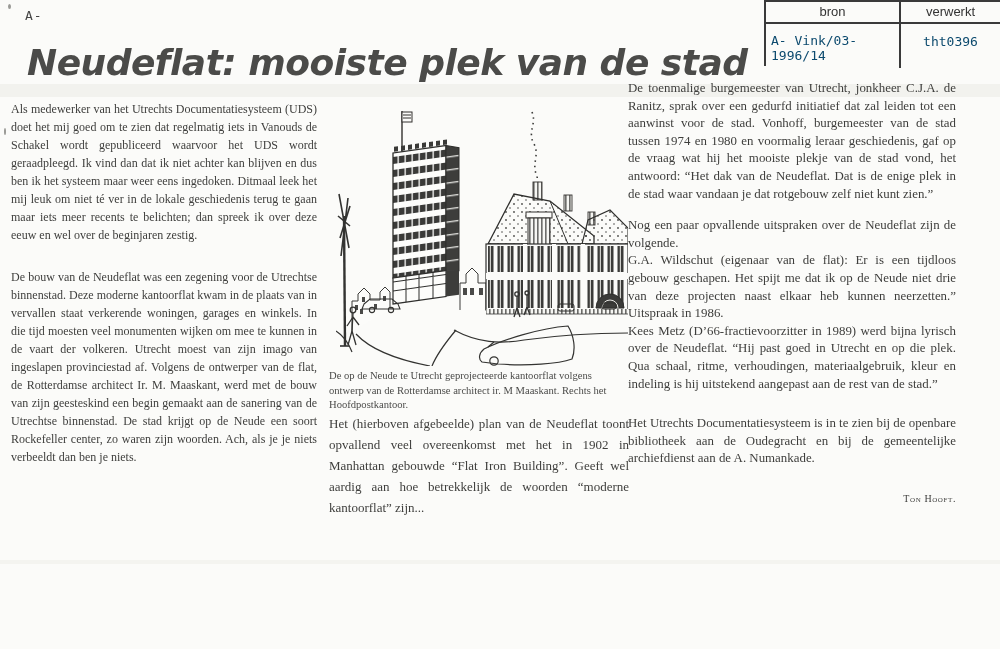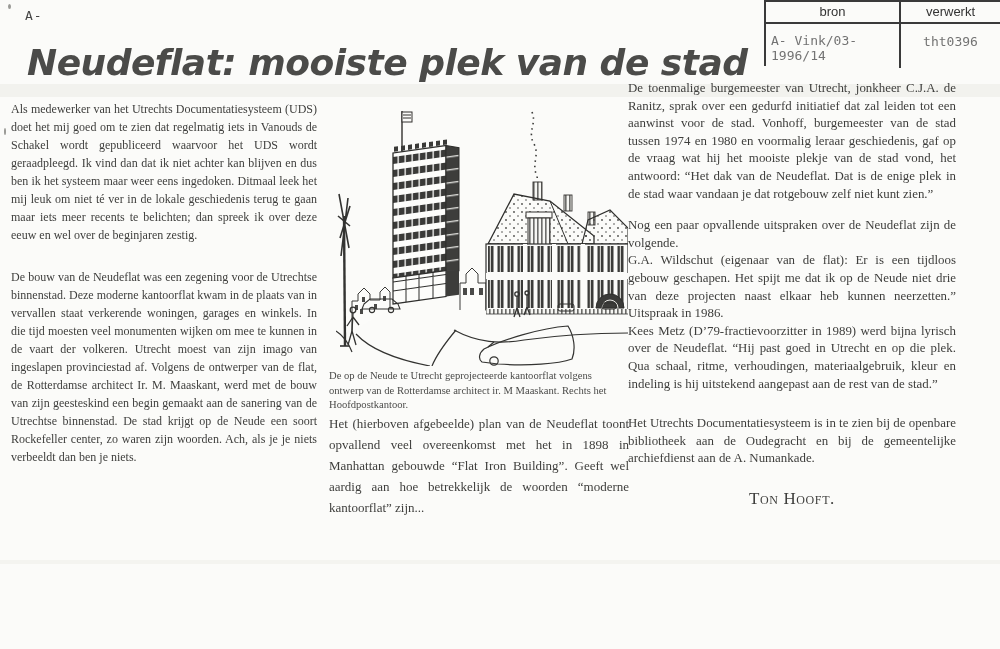--- a/index.html
+++ b/index.html
@@ -21,21 +21,21 @@
   .stamp{
     position:absolute;left:764px;top:0;width:236px;height:66px;
     border-top:2px solid #3a3a3a;border-left:2px solid #3a3a3a;
     box-sizing:border-box;
   }
   .stamp .row{display:flex;}
   .stamp .hdr{height:20px;border-bottom:2px solid #3a3a3a;
     font-family:"Liberation Sans", sans-serif;font-size:13px;color:#333;}
   .stamp .c1{width:135px;border-right:2px solid #3a3a3a;box-sizing:border-box;text-align:center;line-height:19px;}
   .stamp .c2{flex:1;text-align:center;line-height:19px;}
-  .stamp .val{height:44px;font-family:"DejaVu Sans Mono", monospace;font-size:13px;color:#737373;}
+  .stamp .val{height:44px;font-family:"DejaVu Sans Mono", monospace;font-size:13px;color:#0c4a6e;}
   .stamp .val .c1{text-align:left;padding:9px 0 0 5px;line-height:15px;}
   .stamp .val .c2{padding-top:10px;line-height:15px;}
 
   .title{
     position:absolute;left:27px;top:42px;width:760px;
     font-family:"DejaVu Sans", sans-serif;font-weight:bold;font-style:italic;
     font-size:36px;color:#4b4b49;letter-spacing:-0.5px;white-space:nowrap;
   }
 
   .col{position:absolute;text-align:justify;}
@@ -50,22 +50,22 @@
     font-size:10.6px;line-height:14.5px;color:#4b4b49;
     width:298px;margin-top:3px;text-align:left;
   }
   .mid-par{margin-top:21px;font-size:13px;line-height:21px;}
 
   .col-right{left:628px;top:80px;width:328px;font-size:12.9px;line-height:17.6px;}
   .rp1{margin-bottom:14px !important;}
   .rp5{margin-top:22px !important;}
   .byline{
     margin-top:22px !important;font-variant:small-caps;letter-spacing:0.6px;
-    font-size:17px;color:#45454
-3;text-align:center;
+    font-size:10px;color:#45454
+3;text-align:right;
   }
 
   svg .ink{stroke:#333331;fill:none;}
   .speck{position:absolute;background:#9a9a96;border-radius:50%;}
 </style>
 </head>
 <body>
 
 <div class="page">
 
@@ -232,25 +232,25 @@
         </g>
 
         <g class="ink" stroke-width="1.2">
           <path d="M232,228 C204,230 166,242 148,251 C143,255 142,261 146,264 L162,266 C192,268 222,266 236,261 C240,251 238,238 232,228 Z"></path>
           <circle cx="158" cy="263" r="4.2"></circle>
           <path d="M152,249 L158,244"></path>
         </g>
       </svg>
     </div>
     <div class="caption">De op de Neude te Utrecht geprojecteerde kantoorflat volgens ontwerp van de Rotterdamse architect ir. M Maaskant. Rechts het Hoofdpostkantoor.</div>
-    <p class="mid-par">Het (hierboven afgebeelde) plan van de Neudeflat toont opvallend veel overeenkomst met het in 1898 in Manhattan gebouwde “Flat Iron Building”. Geeft wel aardig aan hoe betrekkelijk de woorden “moderne kantoorflat” zijn...</p>
+    <p class="mid-par">Het (hierboven afgebeelde) plan van de Neudeflat toont opvallend veel overeenkomst met het in 1902 in Manhattan gebouwde “Flat Iron Building”. Geeft wel aardig aan hoe betrekkelijk de woorden “moderne kantoorflat” zijn...</p>
   </div>
 
   <div class="col col-right">
     <p class="rp1">De toenmalige burgemeester van Utrecht, jonkheer C.J.A. de Ranitz, sprak over een gedurfd initiatief dat zal leiden tot een aanwinst voor de stad. Vonhoff, burgemeester van de stad tussen 1974 en 1980 en voormalig leraar geschiedenis, gaf op de vraag wat hij het mooiste plekje van de stad vond, het antwoord: “Het dak van de Neudeflat. Dat is de enige plek in de stad waar vandaan je dat rotgebouw zelf niet kunt zien.”</p>
     <p>Nog een paar opvallende uitspraken over de Neudeflat zijn de volgende.</p>
     <p>G.A. Wildschut (eigenaar van de flat): Er is een tijdloos gebouw geschapen. Het spijt me dat ik op de Neude niet drie van deze projecten naast elkaar heb kunnen neerzetten.” Uitspraak in 1986.</p>
-    <p>Kees Metz (D’79-fractievoorzitter in 1989) werd bijna lyrisch over de Neudeflat. “Hij past goed in Utrecht en op die plek. Qua schaal, ritme, verhoudingen, materiaalgebruik, kleur en indeling is hij uitstekend aangepast aan de rest van de stad.”</p>
+    <p>Kees Metz (D’66-fractievoorzitter in 1989) werd bijna lyrisch over de Neudeflat. “Hij past goed in Utrecht en op die plek. Qua schaal, ritme, verhoudingen, materiaalgebruik, kleur en indeling is hij uitstekend aangepast aan de rest van de stad.”</p>
     <p class="rp5">Het Utrechts Documentatiesysteem is in te zien bij de openbare bibliotheek aan de Oudegracht en bij de gemeentelijke archiefdienst aan de A. Numankade.</p>
     <p class="byline">Ton Hooft.</p>
   </div>
 
 </div>
 
 </body></html>

